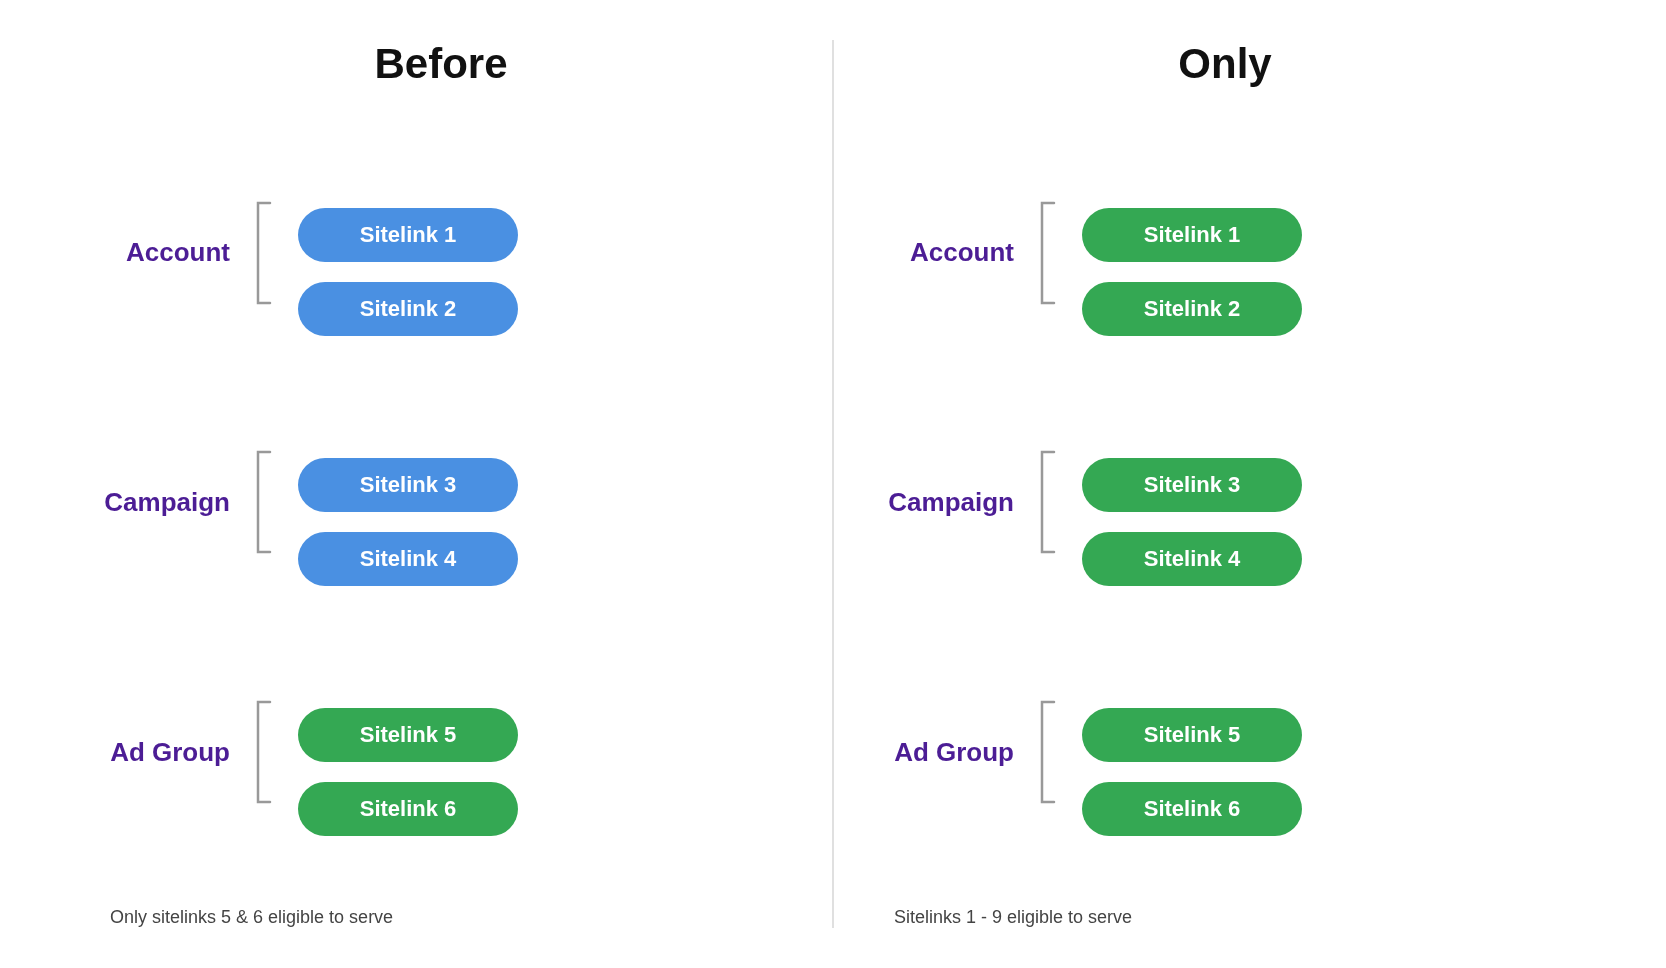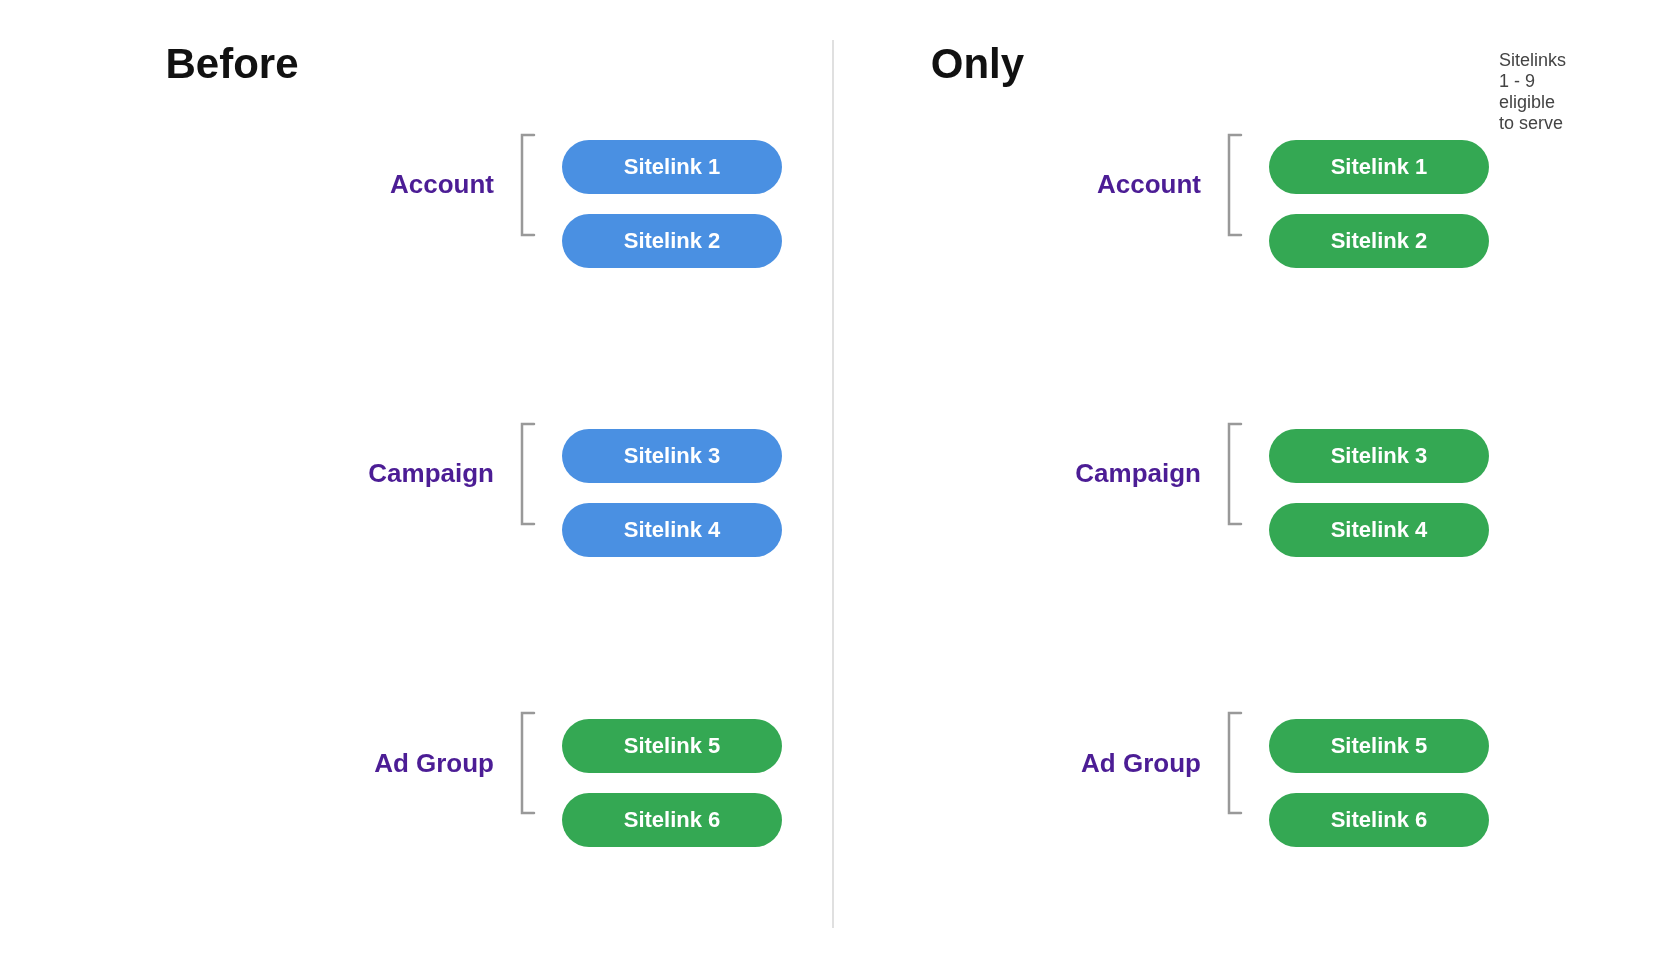--- a/index.html
+++ b/index.html
@@ -108,21 +108,21 @@
     .footer-text {
       font-size: 18px;
       color: #444;
       margin-top: 10px;
       text-align: left;
       padding-left: 10px;
     }
 
     .panel-content {
       display: flex;
-      flex-direction: row;
+      flex-direction: column;
       flex: 1;
       width: 100%;
     }
   </style>
 </head>
 <body>
 
 <div class="container">
 
   <div class="panel">
@@ -163,20 +163,21 @@
               <path d="M20,5 L8,5 L8,105 L20,105" stroke="#999" stroke-width="2.5" fill="none" stroke-linecap="round"></path>
             </svg>
           </div>
           <div class="pills-group">
             <div class="pill pill-green">Sitelink 5</div>
             <div class="pill pill-green">Sitelink 6</div>
           </div>
         </div>
 
       </div>
+      <div class="footer-text">Only sitelinks 5 &amp; 6 eligible to serve</div>
     </div>
   </div>
 
   <div class="divider"></div>
 
   <div class="panel">
     <div class="panel-content">
       <div class="panel-title">Only</div>
       <div class="diagram">
 

